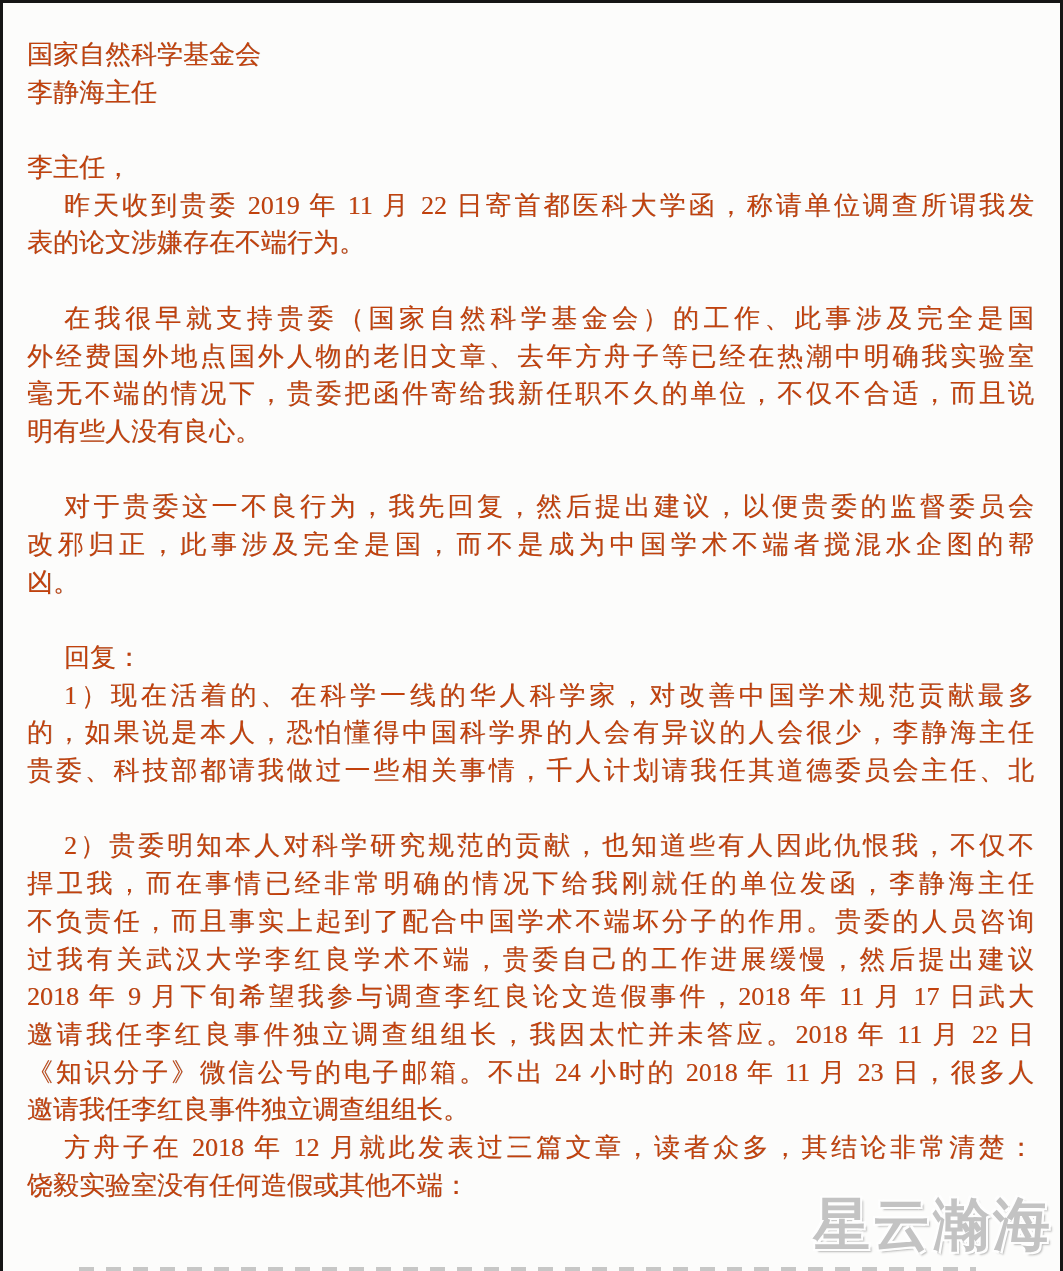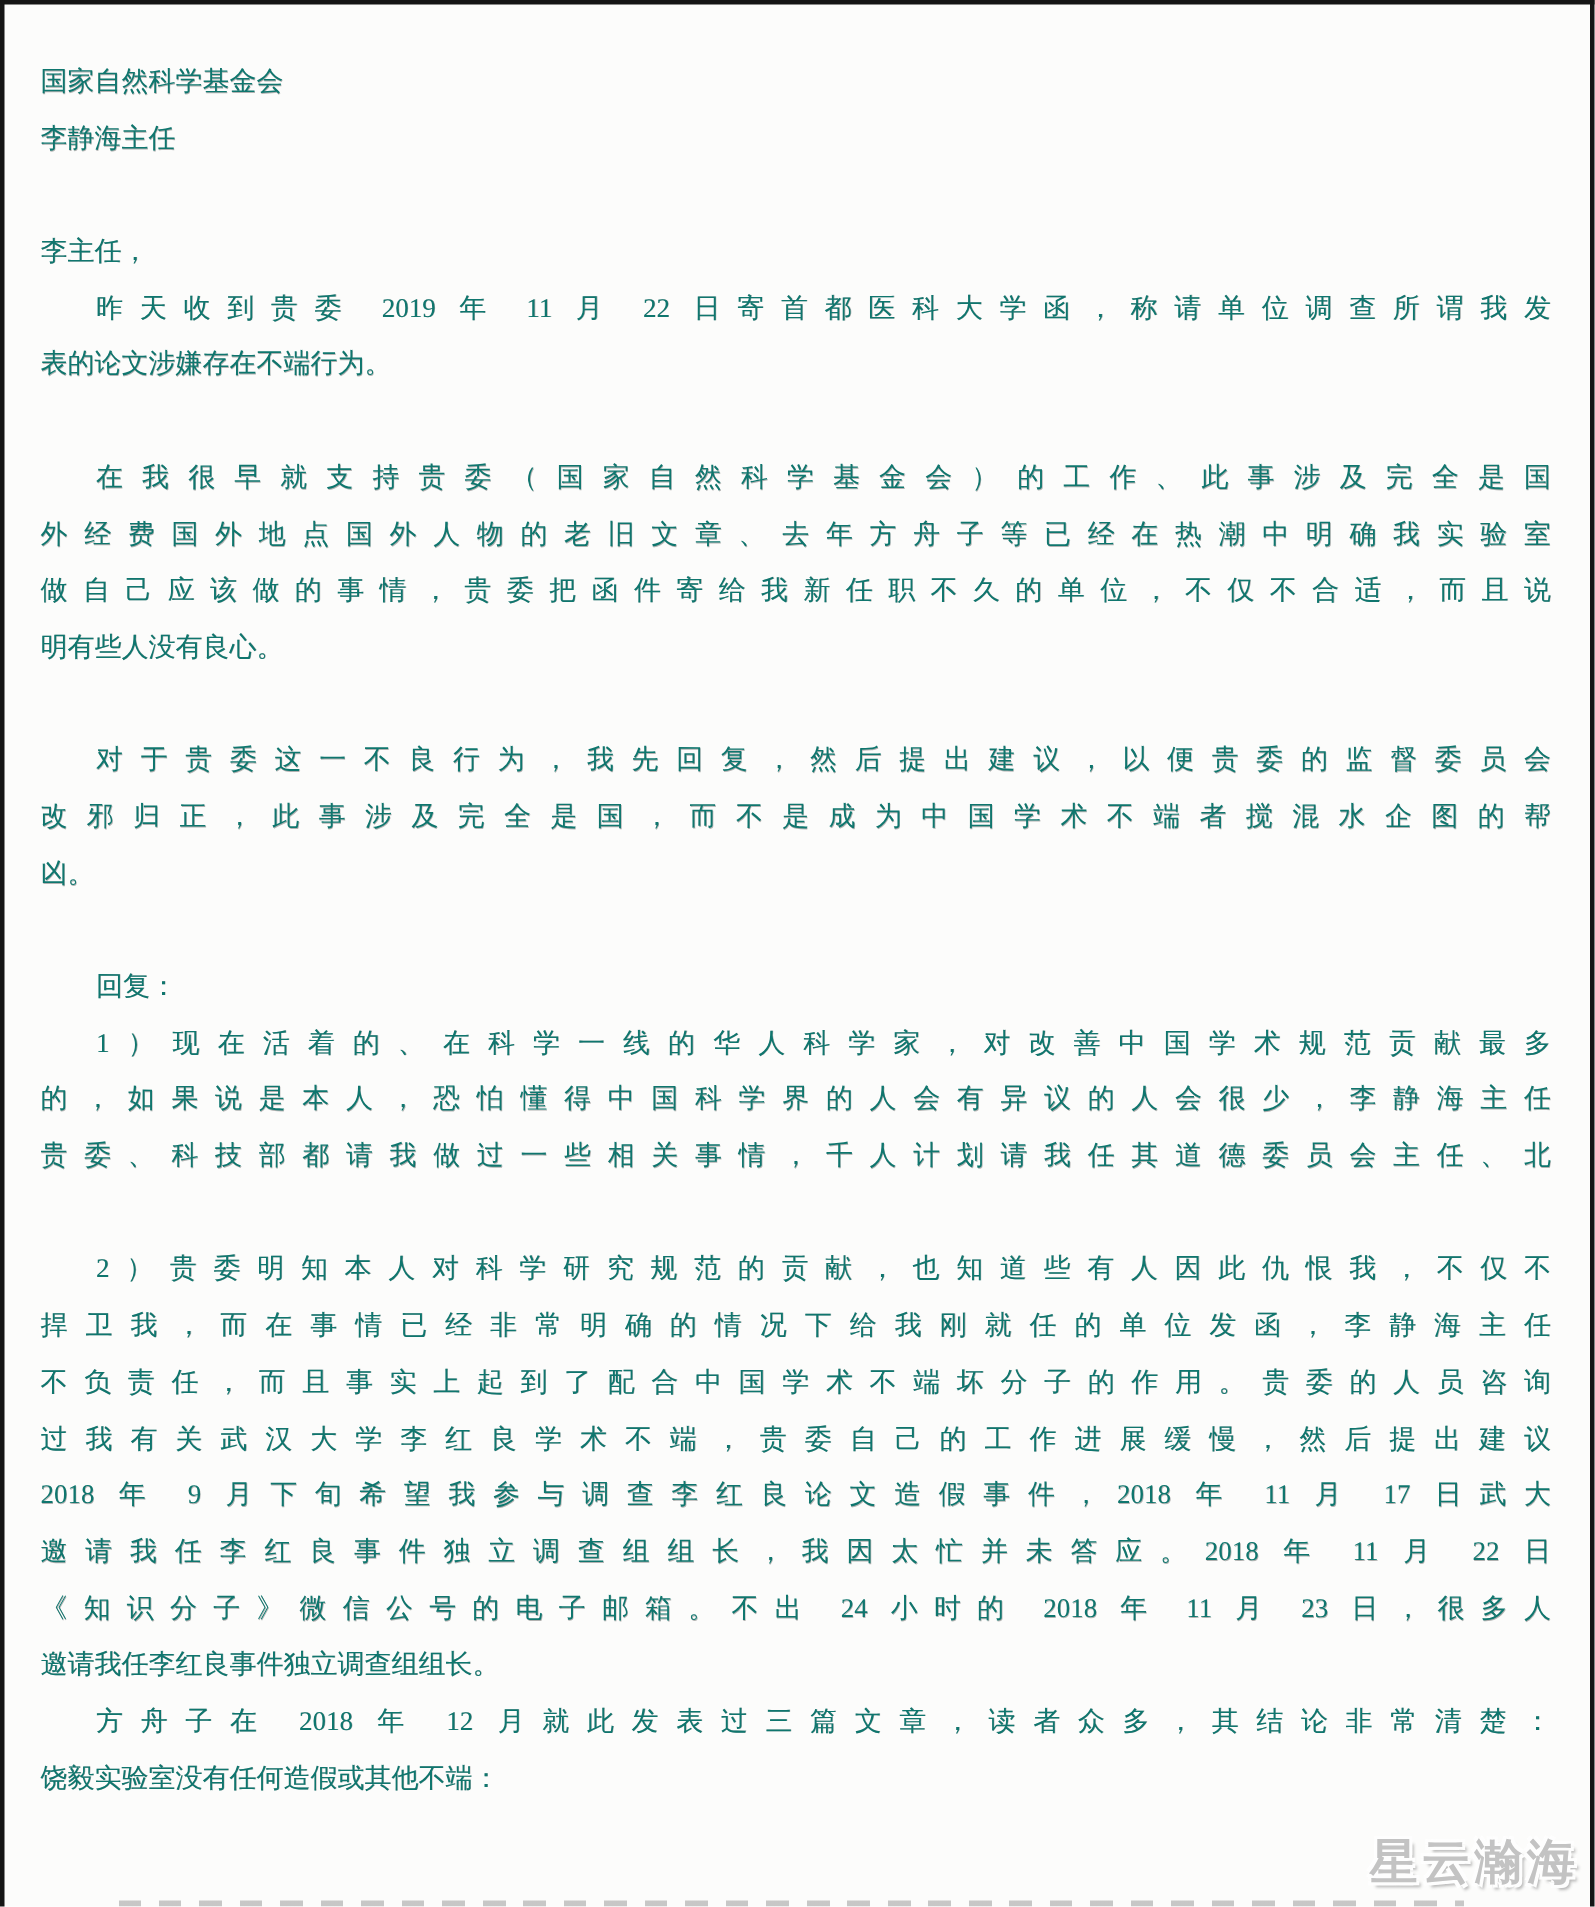--- a/index.html
+++ b/index.html
@@ -24,41 +24,41 @@
     overflow: hidden;
     font-family: "Liberation Serif", "DejaVu Serif", serif;
     color: #262626;
   }
   .content {
     padding: 33px 26px 0 24px;
   }
   .line {
     height: 37.7px;
     line-height: 37.7px;
-    font-size: 18px;
+    font-size: 26px;
     white-space: normal;
     text-align: justify;
     text-align-last: left;
-    color: #0f766e;
+    color: #c2410c;
     text-shadow: 0.4px 0.4px 0 rgba(40,40,40,0.35);
   }
   .line.fill {
     text-align-last: justify;
   }
   .line.indent {
     text-indent: 37px;
   }
   .line.blank {
     
   }
   .watermark {
     position: absolute;
     right: 7px;
     bottom: 7px;
-    font-size: 32px;
+    font-size: 57px;
     font-weight: bold;
     letter-spacing: 3px;
     color: #bfbfbf;
     text-shadow:
       -2px -2px 0 #ffffff,
        2px -2px 0 #ffffff,
       -2px  2px 0 #ffffff,
        2px  2px 0 #ffffff,
        3px  3px 2px rgba(120,120,120,0.55);
     opacity: 0.93;
@@ -84,21 +84,21 @@
   <div class="content" id="letter-body">
       <div class="line">国家自然科学基金会</div>
       <div class="line">李静海主任</div>
       <div class="line blank">&nbsp;</div>
       <div class="line">李主任，</div>
       <div class="line indent fill">昨天收到贵委 2019 年 11 月 22 日寄首都医科大学函，称请单位调查所谓我发</div>
       <div class="line">表的论文涉嫌存在不端行为。</div>
       <div class="line blank">&nbsp;</div>
       <div class="line indent fill">在我很早就支持贵委（国家自然科学基金会）的工作、此事涉及完全是国</div>
       <div class="line fill">外经费国外地点国外人物的老旧文章、去年方舟子等已经在热潮中明确我实验室</div>
-      <div class="line fill">做自己应该做的事情，贵委把函件寄给我新任职不久的单位，不仅不合适，而且说</div>
+      <div class="line fill">毫无不端的情况下，贵委把函件寄给我新任职不久的单位，不仅不合适，而且说</div>
       <div class="line">明有些人没有良心。</div>
       <div class="line blank">&nbsp;</div>
       <div class="line indent fill">对于贵委这一不良行为，我先回复，然后提出建议，以便贵委的监督委员会</div>
       <div class="line fill">改邪归正，此事涉及完全是国，而不是成为中国学术不端者搅混水企图的帮</div>
       <div class="line">凶。</div>
       <div class="line blank">&nbsp;</div>
       <div class="line indent">回复：</div>
       <div class="line indent fill">1）现在活着的、在科学一线的华人科学家，对改善中国学术规范贡献最多</div>
       <div class="line fill">的，如果说是本人，恐怕懂得中国科学界的人会有异议的人会很少，李静海主任</div>
       <div class="line fill">贵委、科技部都请我做过一些相关事情，千人计划请我任其道德委员会主任、北</div>

